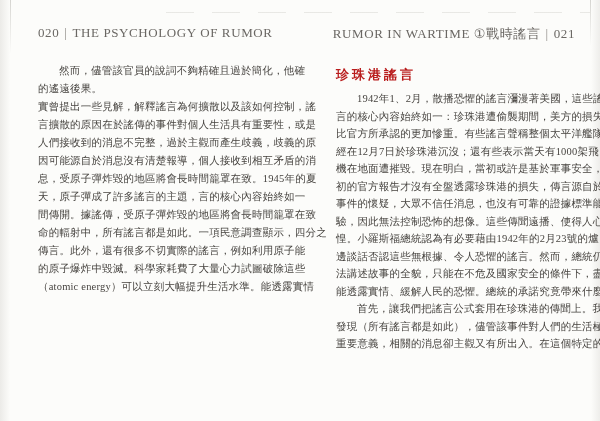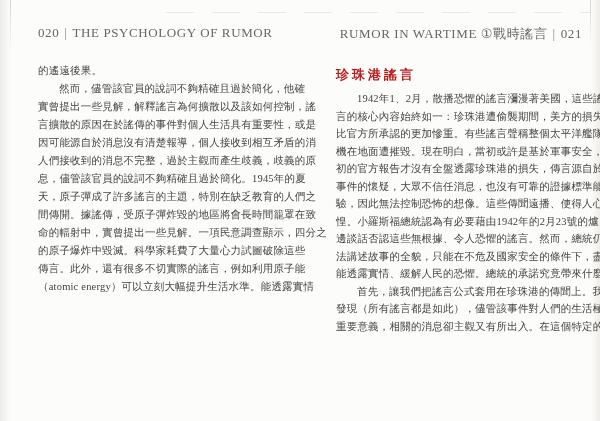--- a/index.html
+++ b/index.html
@@ -26,21 +26,21 @@
     background:linear-gradient(180deg,var(--edge-line),rgba(214,213,209,0));}
   .scan-smudge{position:absolute;left:166px;top:12px;width:424px;height:1px;opacity:.55;
     background:repeating-linear-gradient(90deg,rgba(188,186,180,.55) 0 28px,rgba(188,186,180,0) 28px 46px);}
   
   .running-header{
     position:absolute;top:25px;font-size:13px;letter-spacing:.6px;
     color:var(--header-color);white-space:nowrap;
   }
   .running-header .sep{margin:0 5px;color:#8d8a86;font-weight:400;}
   .header-left{left:38px;}
-  .header-right{right:18px;text-align:left;}
+  .header-right{right:25px;text-align:left;}
   
   .text-block{position:absolute;color:var(--text-color);}
   .left-body{left:38px;top:62px;width:250px;}
   .right-body{left:336px;top:90px;width:242px;}
   .line{
     font-size:10.5px;line-height:18px;white-space:nowrap;
     letter-spacing:.2px;
   }
   .right-body .line{line-height:17.5px;}
   .line.indent{padding-left:21px;}
@@ -59,46 +59,47 @@
   <div class="edge-shade-right"></div>
   <div class="edge-line-left"></div>
   <div class="edge-line-right"></div>
   <div class="scan-smudge"></div>
 
   <div>
     <div class="running-header header-left">
       <span>020</span><span class="sep">|</span><span>THE PSYCHOLOGY OF RUMOR</span>
     </div>
     <div class="text-block left-body" id="left-body">
+        <div class="line indent">然而，儘管該官員的說詞不夠精確且過於簡化，他確</div>
         <div class="line">的遙遠後果。</div>
-        <div class="line indent">然而，儘管該官員的說詞不夠精確且過於簡化，他確</div>
         <div class="line">實曾提出一些見解，解釋謠言為何擴散以及該如何控制，謠</div>
         <div class="line">言擴散的原因在於謠傳的事件對個人生活具有重要性，或是</div>
+        <div class="line">人們接收到的消息不完整，過於主觀而產生歧義，歧義的原</div>
         <div class="line">因可能源自於消息沒有清楚報導，個人接收到相互矛盾的消</div>
-        <div class="line">人們接收到的消息不完整，過於主觀而產生歧義，歧義的原</div>
-        <div class="line">息，儘管該官員的說詞不夠精確且過於簡化。1945年的夏</div>
-        <div class="line">天，原子彈成了許多謠言的主題，特別在缺乏教育的人們之</div>
+        <div class="line">息，受原子彈炸毀的地區將會長時間籠罩在致。1945年的夏</div>
+        <div class="line">天，原子彈成了許多謠言的主題，言的核心內容始終如一</div>
         <div class="line">間傳開。據謠傳，受原子彈炸毀的地區將會長時間籠罩在致</div>
-        <div class="line">命的輻射中，實曾提出一些見解。一項民意調查顯示，四分之</div>
+        <div class="line">命的輻射中，所有謠言都是如此。一項民意調查顯示，四分之</div>
+        <div class="line">傳言。此外，還有很多不切實際的謠言，例如利用原子能</div>
         <div class="line">的原子爆炸中毀滅。科學家耗費了大量心力試圖破除這些</div>
-        <div class="line">傳言。此外，還有很多不切實際的謠言，例如利用原子能</div>
         <div class="line">（atomic energy）可以立刻大幅提升生活水準。能透露實情</div>
       </div>
   </div>
 
   <div>
     <div class="running-header header-right">
       <span>RUMOR IN WARTIME</span>
       <span>①</span><span>戰時謠言</span><span class="sep">|</span><span>021</span>
     </div>
     <div class="section-title">珍珠港謠言</div>
     <div class="text-block right-body" id="right-body">
         <div class="line indent">1942年1、2月，散播恐懼的謠言瀰漫著美國，這些謠</div>
         <div class="line">言的核心內容始終如一：珍珠港遭偷襲期間，美方的損失遠</div>
         <div class="line">比官方所承認的更加慘重。有些謠言聲稱整個太平洋艦隊已</div>
+        <div class="line">經在12月7日於珍珠港沉沒；還有些表示當天有1000架飛</div>
         <div class="line">機在地面遭摧毀。現在明白，當初或許是基於軍事安全，最</div>
         <div class="line">初的官方報告才沒有全盤透露珍珠港的損失，傳言源自於對</div>
         <div class="line">事件的懷疑，大眾不信任消息，也沒有可靠的證據標準能查</div>
         <div class="line">驗，因此無法控制恐怖的想像。這些傳聞遠播、使得人心惶</div>
         <div class="line">惶。小羅斯福總統認為有必要藉由1942年的2月23號的爐</div>
         <div class="line">邊談話否認這些無根據、令人恐懼的謠言。然而，總統仍無</div>
         <div class="line">法講述故事的全貌，只能在不危及國家安全的條件下，盡可</div>
         <div class="line">能透露實情、緩解人民的恐懼。總統的承諾究竟帶來什麼影</div>
         <div class="line indent">首先，讓我們把謠言公式套用在珍珠港的傳聞上。我們</div>
         <div class="line">發現（所有謠言都是如此），儘管該事件對人們的生活極具</div>

